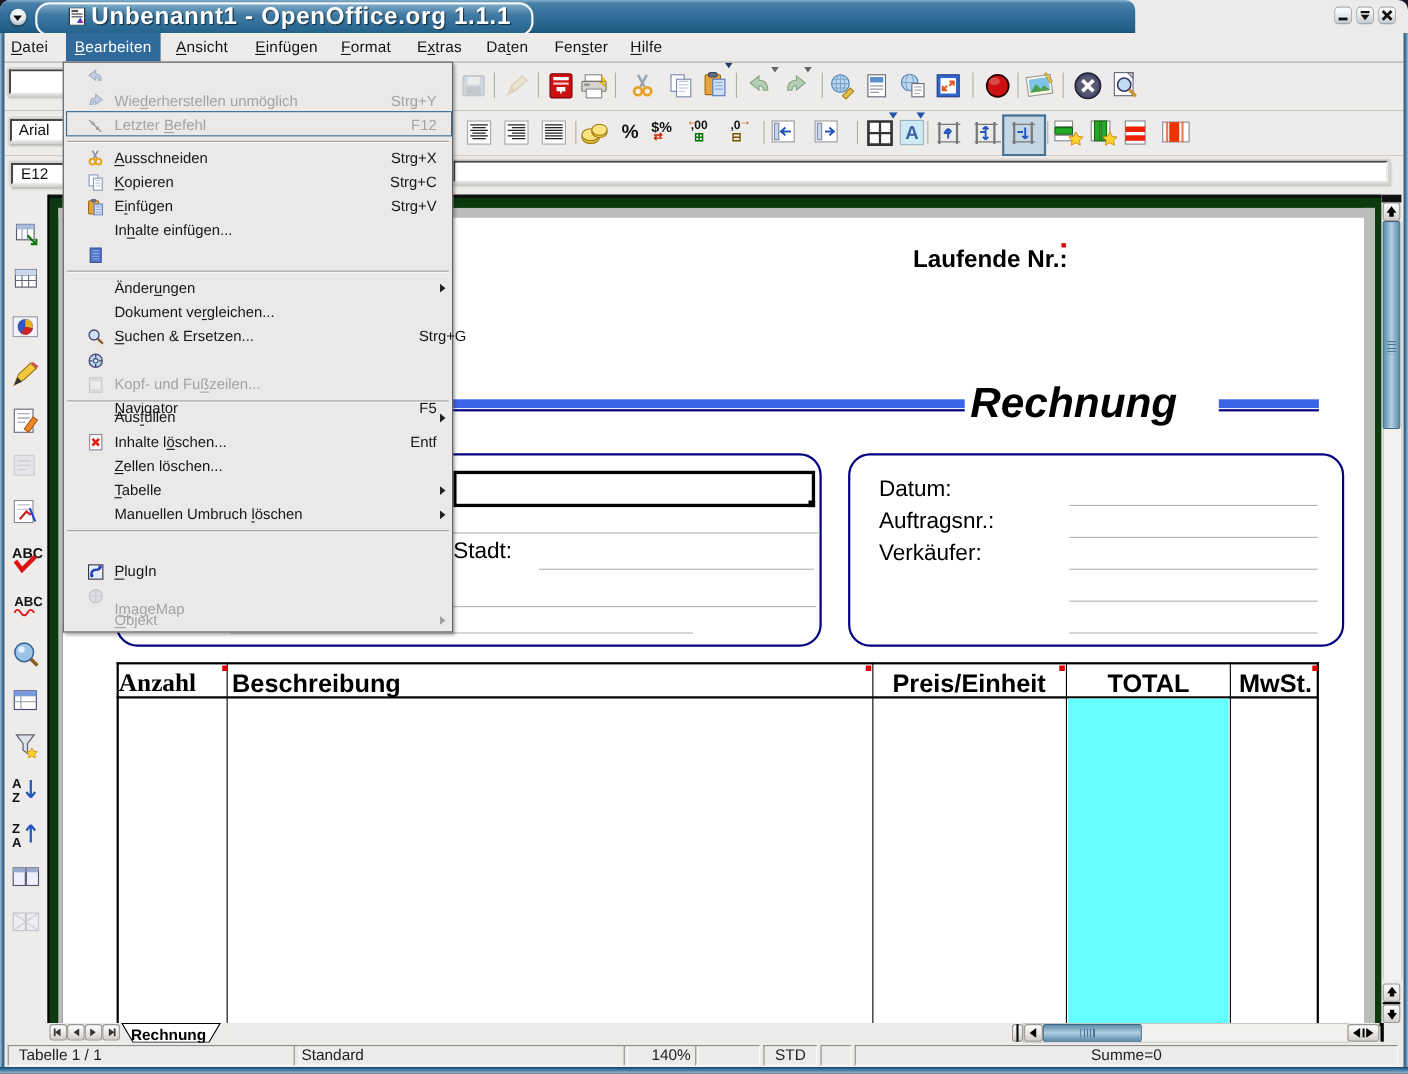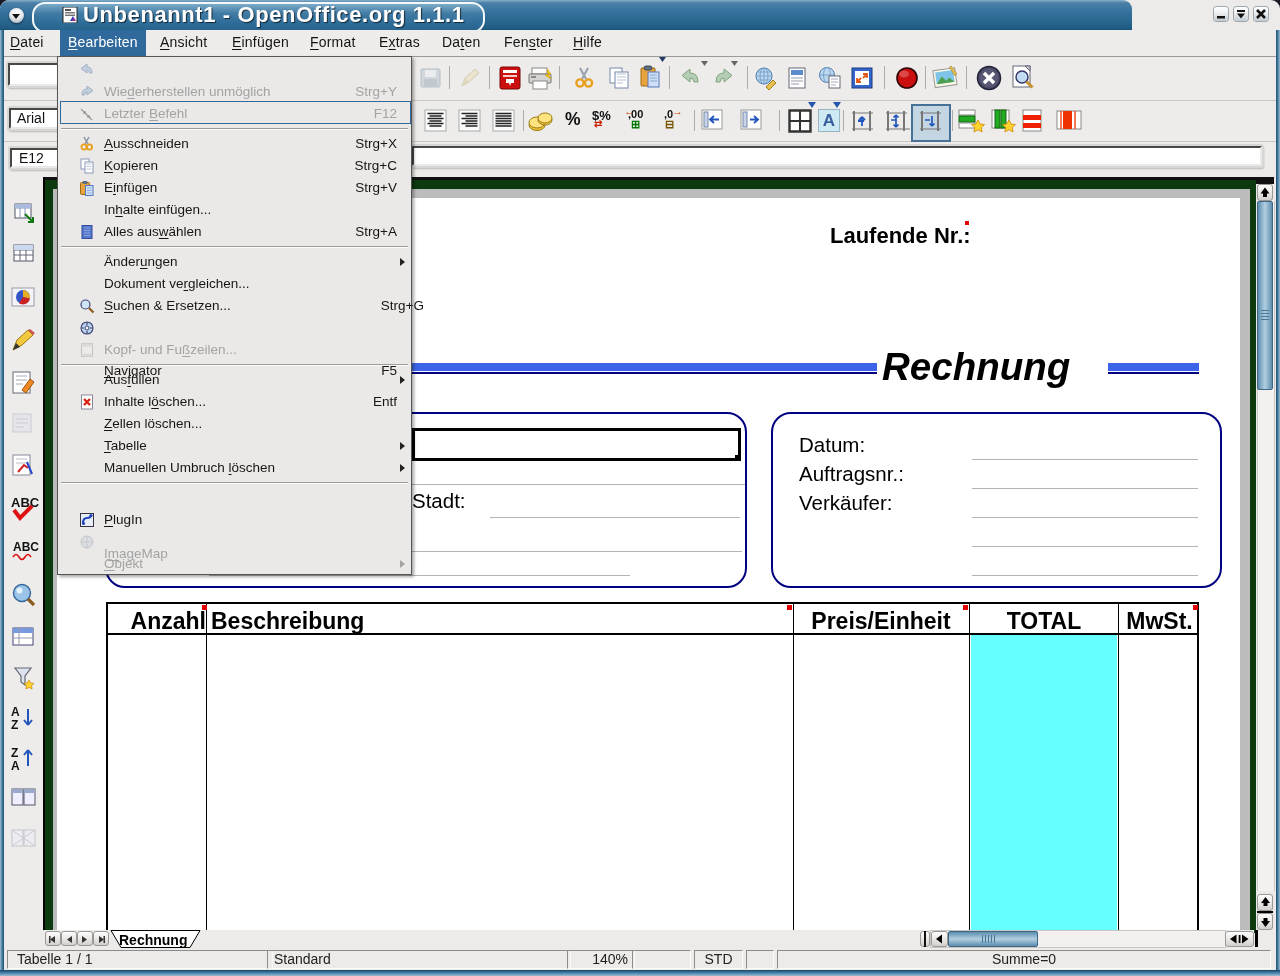--- a/index.html
+++ b/index.html
@@ -1,19 +1,19 @@
 <!DOCTYPE html>
 <html><head><meta charset="utf-8">
 <style>
   html,body{margin:0;padding:0;background:#1a1a24;}
   #stage{position:relative;width:1280px;height:976px;overflow:hidden;font-family:"Liberation Sans",sans-serif;}
   .abs{position:absolute;}
   
   #frame{position:absolute;left:0;top:0;width:1280px;height:976px;background:#ecebe9;border-radius:9px 9px 0 0;}
-  #titlebar{position:absolute;left:0;top:0;width:1132px;height:30px;border-radius:9px 9px 0 0;
+  #titlebar{position:absolute;left:0;top:0;width:1032px;height:30px;border-radius:9px 9px 0 0;
     background:linear-gradient(#86b0ca 0%,#4a80a8 10%,#35719c 40%,#2a6790 70%,#1f5a81 95%,#174f74 100%);}
   #capsule{position:absolute;left:32px;top:2px;width:449px;height:27px;border-radius:13px;
     border:2px solid #f4f8fa;background:linear-gradient(#7cabc8 0%,#417ba4 35%,#2e6d98 70%,#26638c 100%);}
   #mbtn{position:absolute;left:9px;top:8px;width:15px;height:15px;border-radius:50%;
     background:radial-gradient(circle at 50% 32%,#ffffff 0%,#e8ecef 45%,#b9c2c9 75%,#9aa6ae 100%);
     box-shadow:0 1px 2px rgba(0,0,0,.5);}
   #mbtn:after{content:"";position:absolute;left:3px;top:5.5px;border-left:4.5px solid transparent;border-right:4.5px solid transparent;border-top:5.5px solid #101010;}
   .wbtn{position:absolute;top:7px;width:14px;height:14px;border-radius:3px;
     background:linear-gradient(#ffffff 0%,#eef1f3 40%,#c3cbd1 100%);box-shadow:0 0 0 1px rgba(20,40,60,.35);}
   .wbtn svg{position:absolute;left:0;top:0;}
@@ -438,21 +438,21 @@
    <div class="abs" style="left:368px;top:248px;width:323px;height:27px;border:3px solid #000;"></div>
    <div class="abs" style="left:691px;top:275px;width:6px;height:6px;background:#000;"></div>
 
    <div class="abs" style="left:62px;top:422px;width:1093px;height:331px;border:2px solid #000;border-bottom:none;box-sizing:border-box;"></div>
    <div class="abs" style="left:62px;top:453px;width:1093px;height:2px;background:#000;"></div>
    <div class="tsep" style="left:162px;"></div>
    <div class="tsep" style="left:749px;"></div>
    <div class="tsep" style="left:925px;"></div>
    <div class="tsep" style="left:1074px;"></div>
    <div class="abs" style="left:927px;top:455px;width:146px;height:298px;background:#66ffff;"></div>
-   <div class="th" style="left:64px;top:428px;width:98px;text-align:right;">Anzahl</div>
+   <div class="th" style="left:64px;top:428px;width:98px;text-align:left;font-family:Liberation Serif, serif;">Anzahl</div>
    <div class="th" style="left:167px;top:428px;">Beschreibung</div>
    <div class="th" style="left:751px;top:428px;width:172px;text-align:center;">Preis/Einheit</div>
    <div class="th" style="left:927px;top:428px;width:146px;text-align:center;">TOTAL</div>
    <div class="th" style="left:1076px;top:428px;width:79px;text-align:center;">MwSt.</div>
    <div class="rdot" style="left:158px;top:425px;"></div>
    <div class="rdot" style="left:743px;top:425px;"></div>
    <div class="rdot" style="left:919px;top:425px;"></div>
    <div class="rdot" style="left:1149px;top:425px;"></div>
  </div>
  <div id="vsb">
@@ -539,24 +539,20 @@
         <span class="mlab"><u>K</u>opieren</span>
         <span class="msc">Strg+C</span>
       </div>
    <div class="mrow" style="top:120px;">
         <span class="mlab">E<u>i</u>nfügen</span>
         <span class="msc">Strg+V</span>
       </div>
    <div class="mrow" style="top:142px;">
         <span class="mlab">In<u>h</u>alte einfügen...</span>
       </div>
-   <div class="mrow" style="top:164px;">
-        <span class="mlab">Alles aus<u>w</u>ählen</span>
-        <span class="msc">Strg+A</span>
-      </div>
    <div class="msep" style="top:189px;"></div>
    <div class="mrow" style="top:194px;text-decoration:underline;">
         <span class="mlab">Änder<u>u</u>ngen</span>
         <span class="arr"></span>
       </div>
    <div class="mrow" style="top:216px;">
         <span class="mlab">Dokument ve<u>r</u>gleichen...</span>
       </div>
    <div class="mrow" style="top:238px;padding-left:27px;">
         <span class="mlab"><u>S</u>uchen &amp; Ersetzen...</span>

